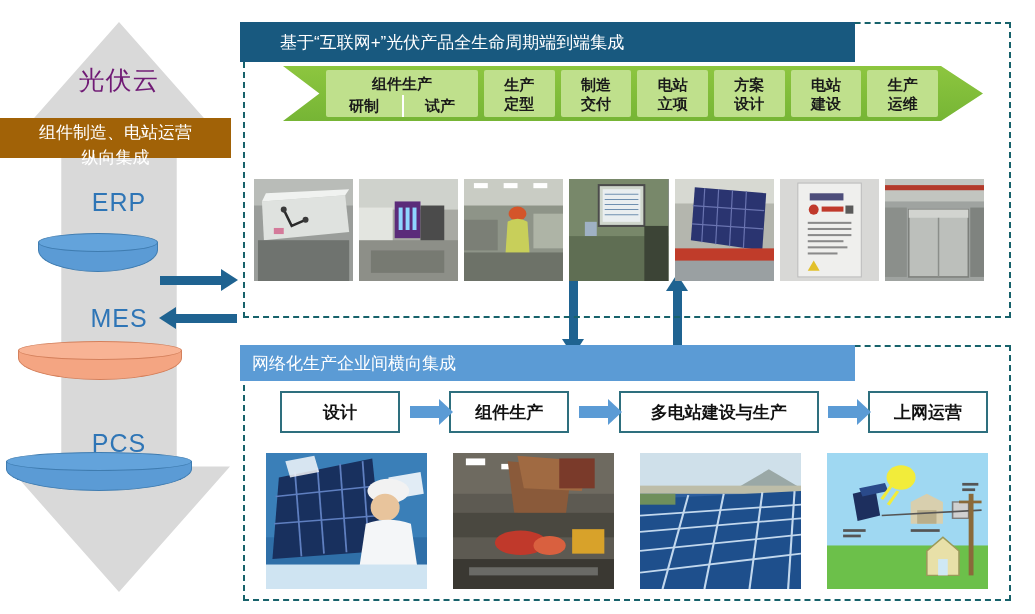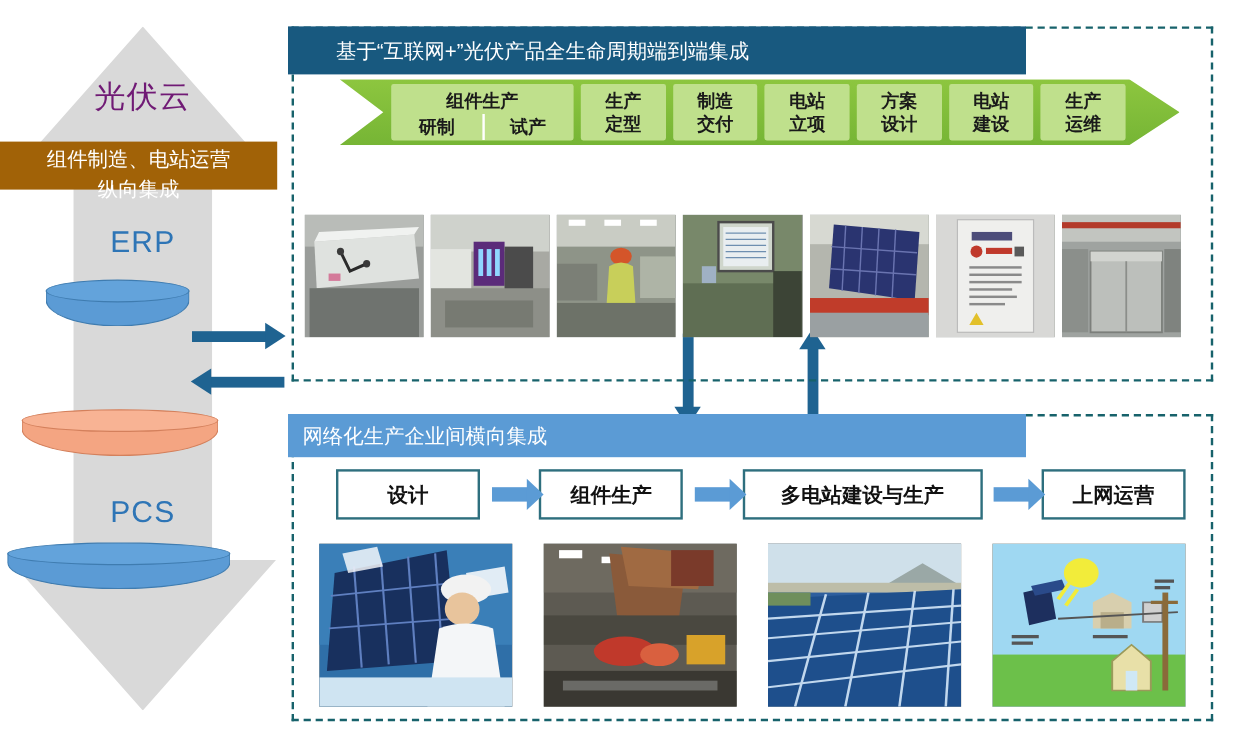--- a/index.html
+++ b/index.html
@@ -16,21 +16,21 @@
     background:#d9d9d9;
     clip-path:polygon(50% 0%, 100% 22%, 76% 22%, 76% 78%, 100% 78%, 50% 100%, 0% 78%, 24% 78%, 24% 22%, 0% 22%);
   }
   .arrow-label{
     position:absolute;left:8px;width:222px;text-align:center;
     color:#2e75b6;font-size:25px;letter-spacing:1px;
   }
   .lbl-cloud{top:63px;font-size:26px;color:#701a75;}
   .lbl-erp{top:188px;}
   .lbl-mes{top:304px;}
-  .lbl-pcs{top:413px;}
+  .lbl-pcs{top:429px;}
 
   .blue-band{
     position:absolute;left:0;top:118px;width:231px;height:40px;background:#a16207;
     color:#ffffff;font-size:17px;line-height:25px;text-align:center;
     padding-top:2px;box-sizing:border-box;
   }
 
   .disc{position:absolute;}
   .disc .body{position:absolute;left:0;top:9px;width:100%;height:30px;border-radius:0 0 50% 50%/0 0 22px 22px;}
   .disc .top{position:absolute;left:0;top:0;width:100%;height:19px;border-radius:50%;}
@@ -140,20 +140,21 @@
       <div>组件制造、电站运营</div>
       <div>纵向集成</div>
     </div>
 
     <div class="arrow-label lbl-erp">ERP</div>
     <div class="disc disc-blue disc1">
       <div class="body"></div>
       <div class="top"></div>
     </div>
 
+    <div class="arrow-label lbl-mes">MES</div>
     <div class="disc disc-orange disc2">
       <div class="body"></div>
       <div class="top"></div>
     </div>
 
     <div class="arrow-label lbl-pcs">PCS</div>
     <div class="disc disc-blue disc3">
       <div class="body"></div>
       <div class="top"></div>
     </div>

